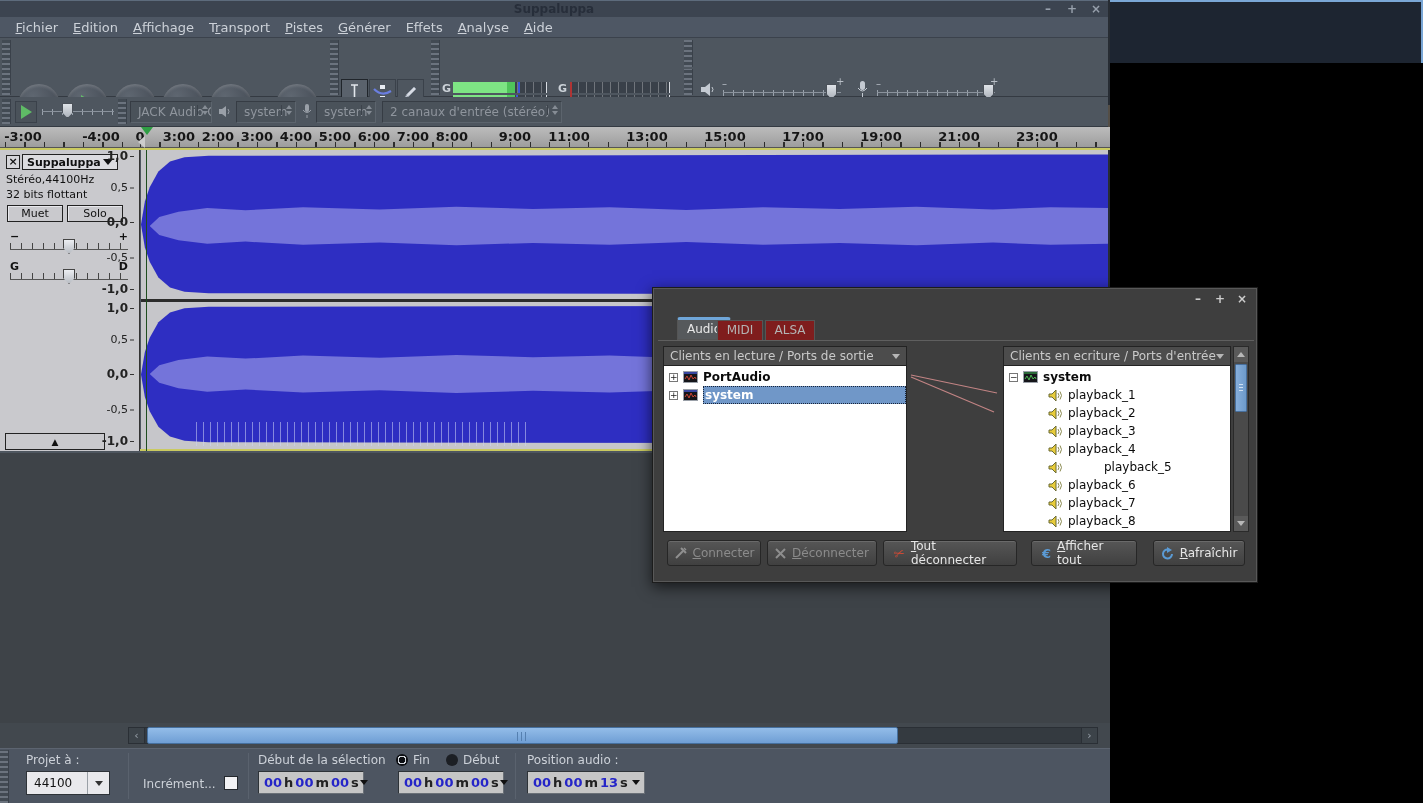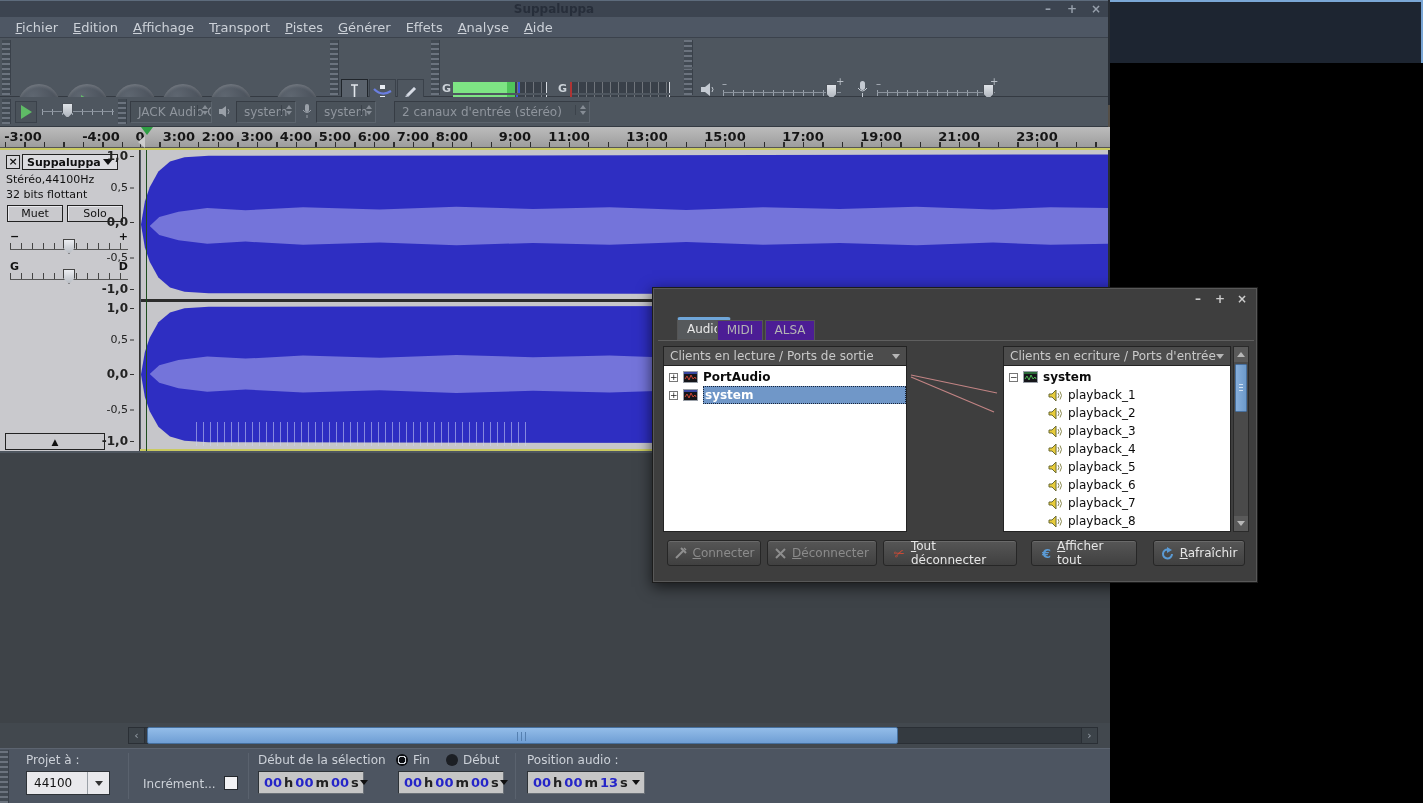--- a/index.html
+++ b/index.html
@@ -132,21 +132,21 @@
   .tarr{margin-left:auto;width:0;height:0;border-left:4px solid transparent;border-right:4px solid transparent;border-top:5px solid #111;}
 
   
   .dlg{position:absolute;left:652px;top:287px;width:606px;height:296px;background:#3e3e3e;border:1px solid #1c1c1c;
        box-shadow:0 0 0 1px #585858 inset,0 4px 14px rgba(0,0,0,.65);}
   .dlg-title{position:absolute;left:1px;top:1px;right:1px;height:21px;background:linear-gradient(#4f4f4f,#303030);
        text-align:center;font-size:13px;font-weight:bold;color:#e9e9e9;line-height:21px;}
   .dlg-wbtn{position:absolute;top:1px;width:22px;height:20px;text-align:center;line-height:20px;color:#cdcdcd;font-size:12px;font-weight:bold;}
   .tab{position:absolute;top:29px;height:23px;font-size:12px;text-align:center;border:1px solid #555;}
   .tab.active{background:#56595c;color:#e8e8e8;border-top:3px solid #6fa6d9;border-radius:3px 3px 0 0;line-height:19px;}
-  .tab.inact{background:#4c1d95;color:#b4b4b4;margin-top:3px;height:20px;line-height:19px;border-bottom:none;}
+  .tab.inact{background:#7f1d1d;color:#b4b4b4;margin-top:3px;height:20px;line-height:19px;border-bottom:none;}
   .dlg-frame{position:absolute;left:5px;top:52px;width:596px;height:212px;border-top:1px solid #5f5f5f;}
   .tree{position:absolute;top:58px;height:186px;border:1px solid #232323;background:#fff;}
   .tree-head{position:absolute;left:0;right:0;top:0;height:19px;background:#4c4c4c;color:#c9c9c9;font-size:12px;line-height:19px;padding-left:6px;border-bottom:1px solid #232323;white-space:nowrap;overflow:hidden;}
   .tree-head .dtri3{position:absolute;right:6px;top:7px;width:0;height:0;border-left:4px solid transparent;border-right:4px solid transparent;border-top:5px solid #b6b6b6;}
   .trow{position:absolute;left:0;right:0;height:18px;display:flex;align-items:center;font-size:12px;color:#0a0a0a;}
   .exp{width:9px;height:9px;border:1px solid #777;background:#fff;font-size:9px;line-height:7px;text-align:center;color:#222;margin:0 5px 0 5px;flex:none;}
   .cicon{flex:none;margin-right:5px;display:flex;}
   .rowsel{display:flex;align-items:center;flex:1;align-self:stretch;background:#7097c8;color:#fff;outline:1px dotted #17243a;outline-offset:-1px;}
   .child{padding-left:44px;}
   .spk{flex:none;margin-right:5px;display:flex;}
@@ -443,21 +443,21 @@
           <rect x="3" y="1" width="4" height="8" rx="2" fill="#9aa0a8"></rect>
           <path d="M1 7 q4 5 8 0 M5 12v3" stroke="#9aa0a8" fill="none"></path>
         </svg>
       <div class="combo" style="left:316px;top:4px;width:60px">
           <span>system</span>
           <span class="spin">
             <i class="up"></i>
             <i class="dn"></i>
           </span>
         </div>
-      <div class="combo" style="left:394px;top:4px;width:196px">
+      <div class="combo" style="left:382px;top:4px;width:180px">
           <span>2 canaux d'entrée (stéréo)</span>
           <span class="spin">
             <i class="up"></i>
             <i class="dn"></i>
           </span>
         </div>
     </div>
 
     <div class="ruler">
       <div class="ticks"></div>
@@ -690,21 +690,21 @@
           <div class="trow child" style="top: 93px;">
             <span class="spk">
               <svg width="15" height="13">
                 <polygon points="1,5 4,5 8,1 8,12 4,8 1,8" fill="#e8cc3a" stroke="#6b6b35"></polygon>
                 <path d="M10 4 q2 2.5 0 5" stroke="#8a8a50" fill="none"></path>
                 <path d="M12 2.5 q3 4 0 8" stroke="#8a8a50" fill="none"></path>
               </svg>
             </span>
             <span>playback_4</span>
           </div>
-          <div class="trow child" style="top: 111px;">
+          <div class="trow child" style="top: 111px; gap: 36px;">
             <span class="spk">
               <svg width="15" height="13">
                 <polygon points="1,5 4,5 8,1 8,12 4,8 1,8" fill="#e8cc3a" stroke="#6b6b35"></polygon>
                 <path d="M10 4 q2 2.5 0 5" stroke="#8a8a50" fill="none"></path>
                 <path d="M12 2.5 q3 4 0 8" stroke="#8a8a50" fill="none"></path>
               </svg>
             </span>
             <span>playback_5</span>
           </div>
           <div class="trow child" style="top: 129px;">

